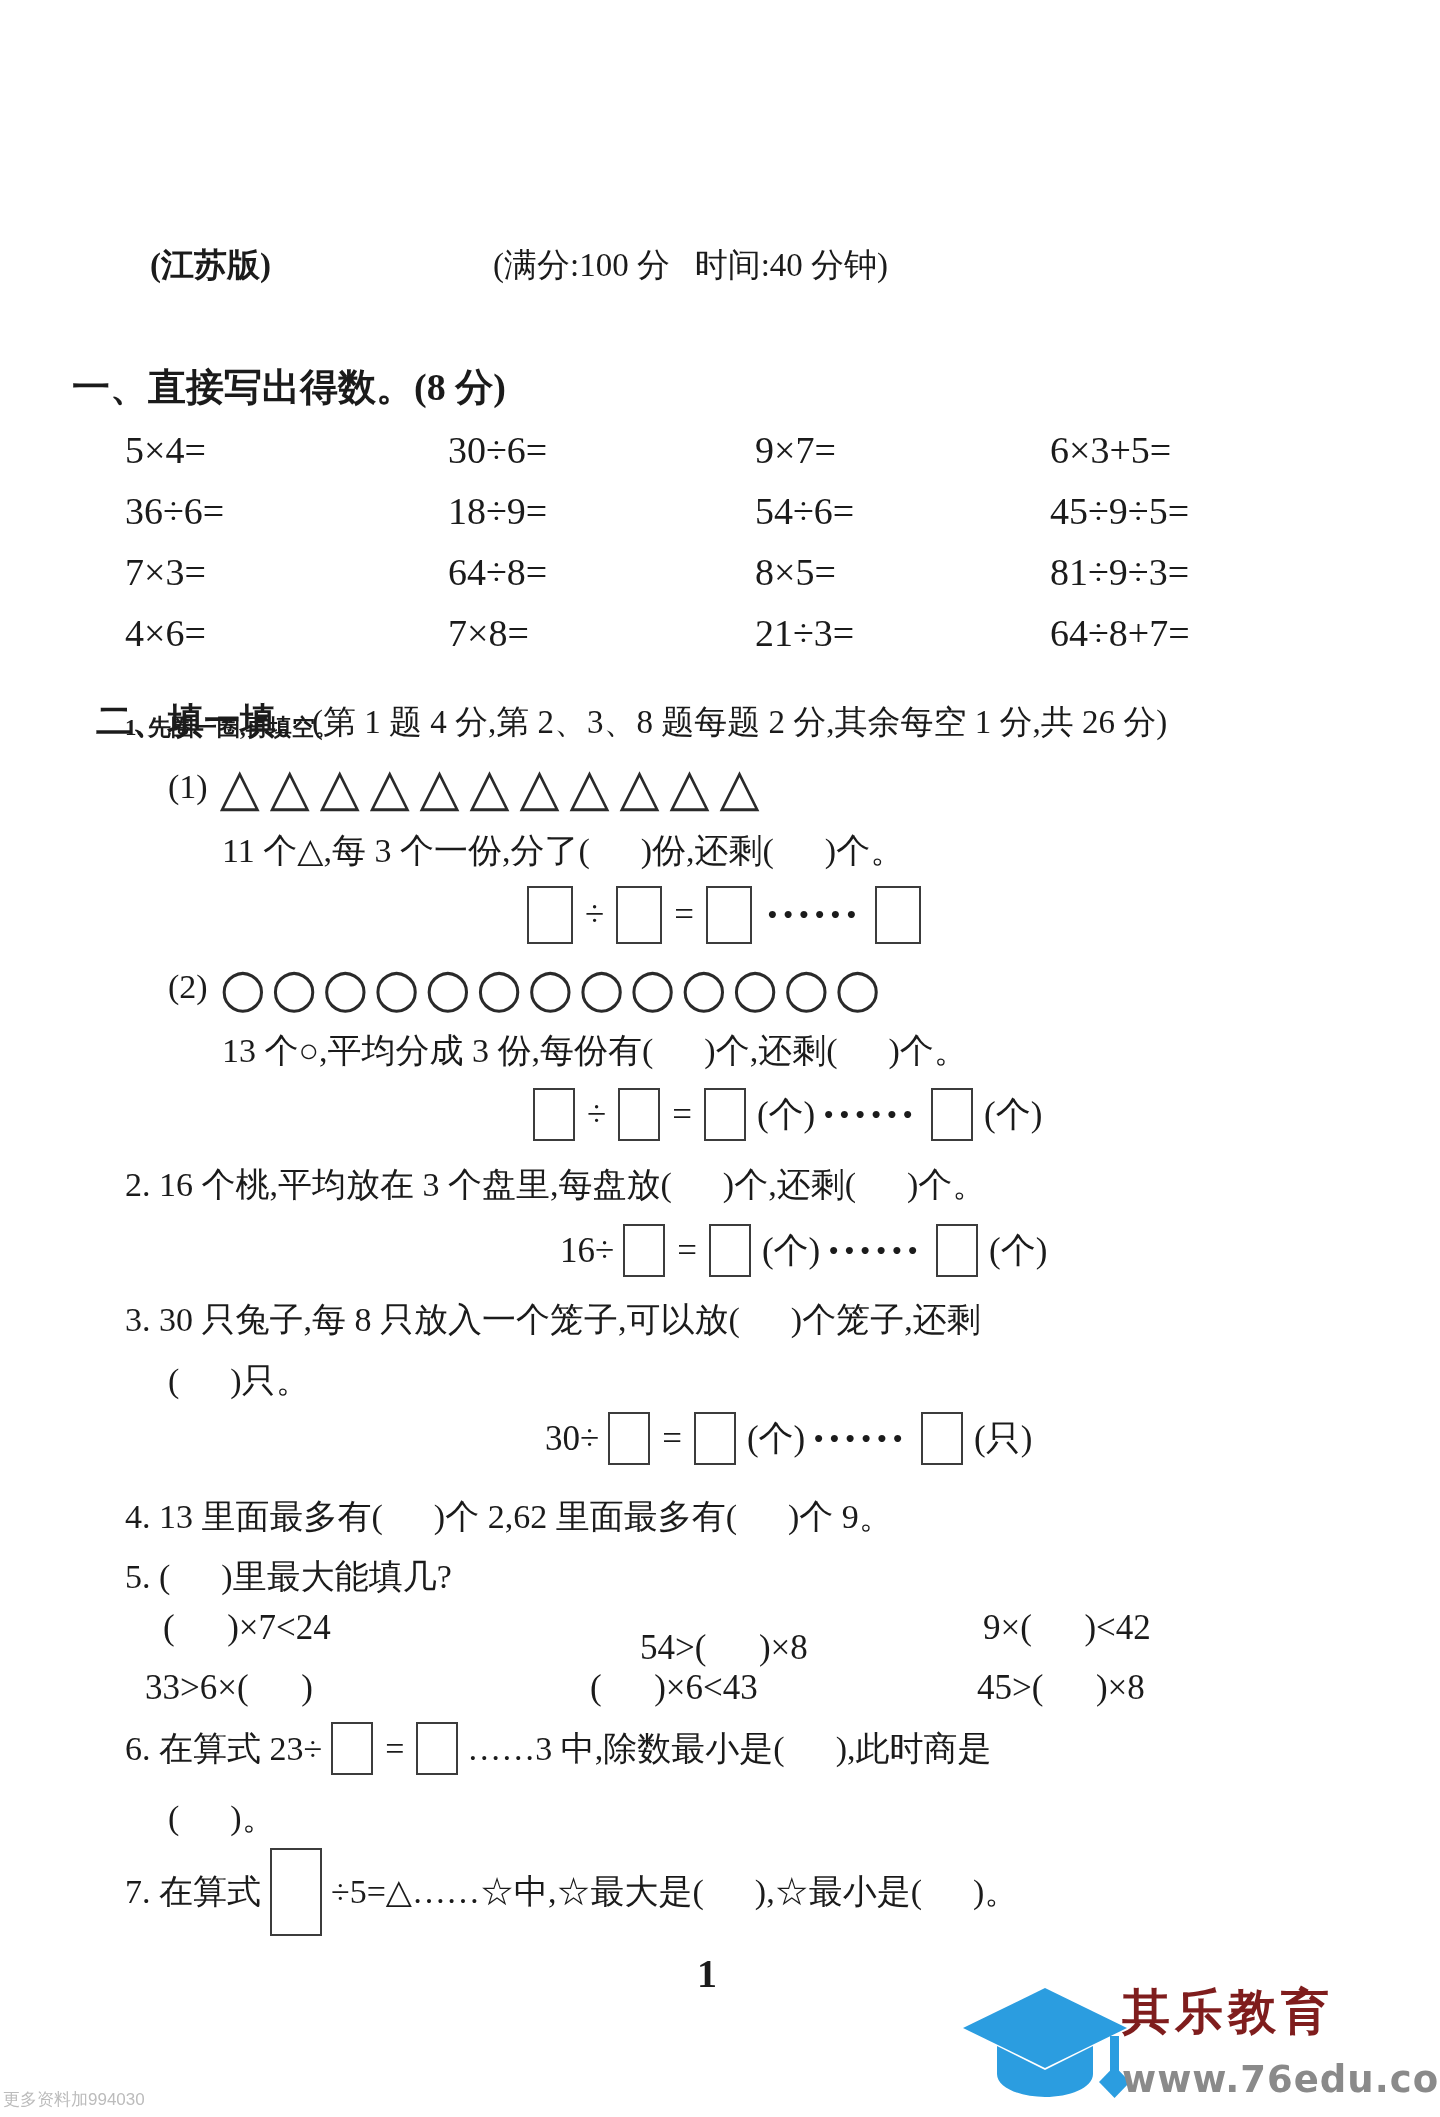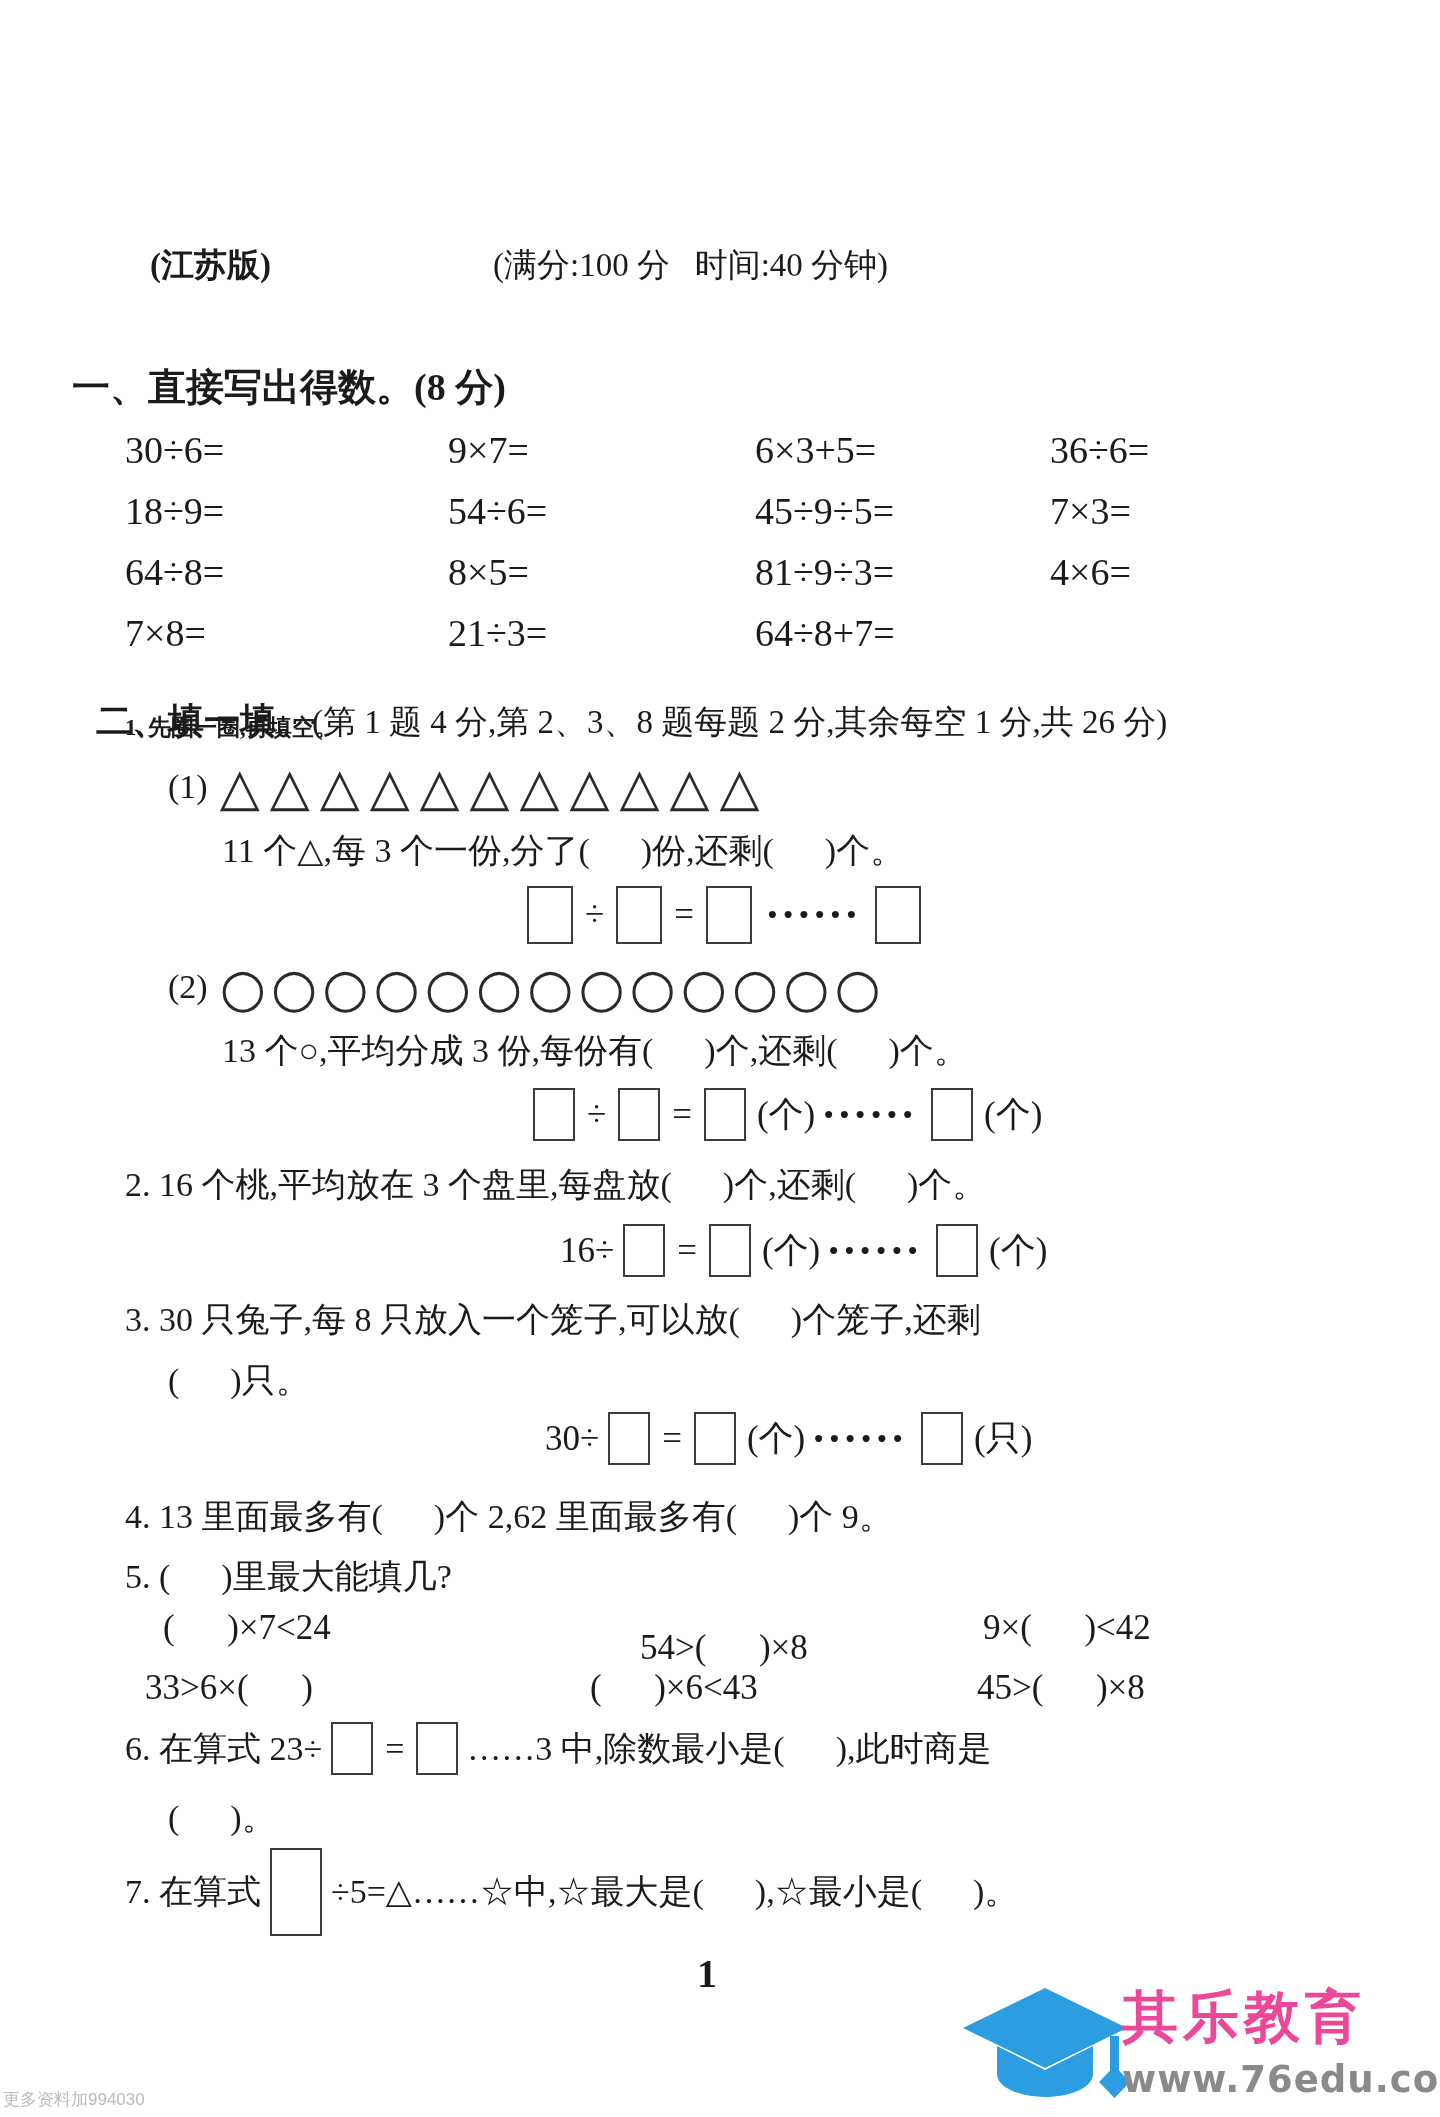--- a/index.html
+++ b/index.html
@@ -26,36 +26,37 @@
   .cir{font-size:53px;letter-spacing:5px;}
   .eq{display:flex;align-items:center;font-size:35px;white-space:pre;}
   .bx{box-sizing:border-box;width:46px;height:58px;border:2.5px solid #3c3c3c;margin:0 9px;flex:none;background:#fff;}
   .bx-sm{width:42px;height:53px;}
   .bx-tall{width:52px;height:88px;}
   .op{margin:0 3px;}
   .dots{font-family:"DejaVu Sans","Liberation Sans",sans-serif;font-size:20px;font-weight:bold;letter-spacing:3px;margin:0 5px;}
   .unit{margin:0 2px;}
   .ineq{font-size:35px;}
   .pagenum{font-size:40px;font-weight:bold;}
-  .brand{font-family:"DejaVu Sans","Liberation Sans",sans-serif;font-weight:bold;font-size:56px;letter-spacing:5px;color:#ec4899;}
+  .brand{font-family:"DejaVu Sans","Liberation Sans",sans-serif;font-weight:bold;font-size:48px;letter-spacing:5px;color:#7f1d1d;}
   .brand-url{font-family:"DejaVu Sans","Liberation Sans",sans-serif;font-weight:bold;font-size:37px;letter-spacing:1px;color:#8A8A8A;}
   .watermark{font-family:"Liberation Sans","DejaVu Sans",sans-serif;font-size:17px;color:#bcbcbc;}
 </style>
 </head>
 <body>
 
 <div class="page">
 
 
   <span class="abs sub hei" style="left:150px;top:243px;">(江苏版)</span>
   <span class="abs sub" style="left:493px;top:243px;">(满分:100 分   时间:40 分钟)</span>
 
   <div class="abs sec-head hei" style="left:72px;top:362px;">一、直接写出得数。(8 分)</div>
 
   <div class="abs calc-grid" style="left:125px;top:420px;">
+    <span>5×4=</span>
     <span>30÷6=</span>
     <span>9×7=</span>
     <span>6×3+5=</span>
     <span>36÷6=</span>
     <span>18÷9=</span>
     <span>54÷6=</span>
     <span>45÷9÷5=</span>
     <span>7×3=</span>
     <span>64÷8=</span>
     <span>8×5=</span>

